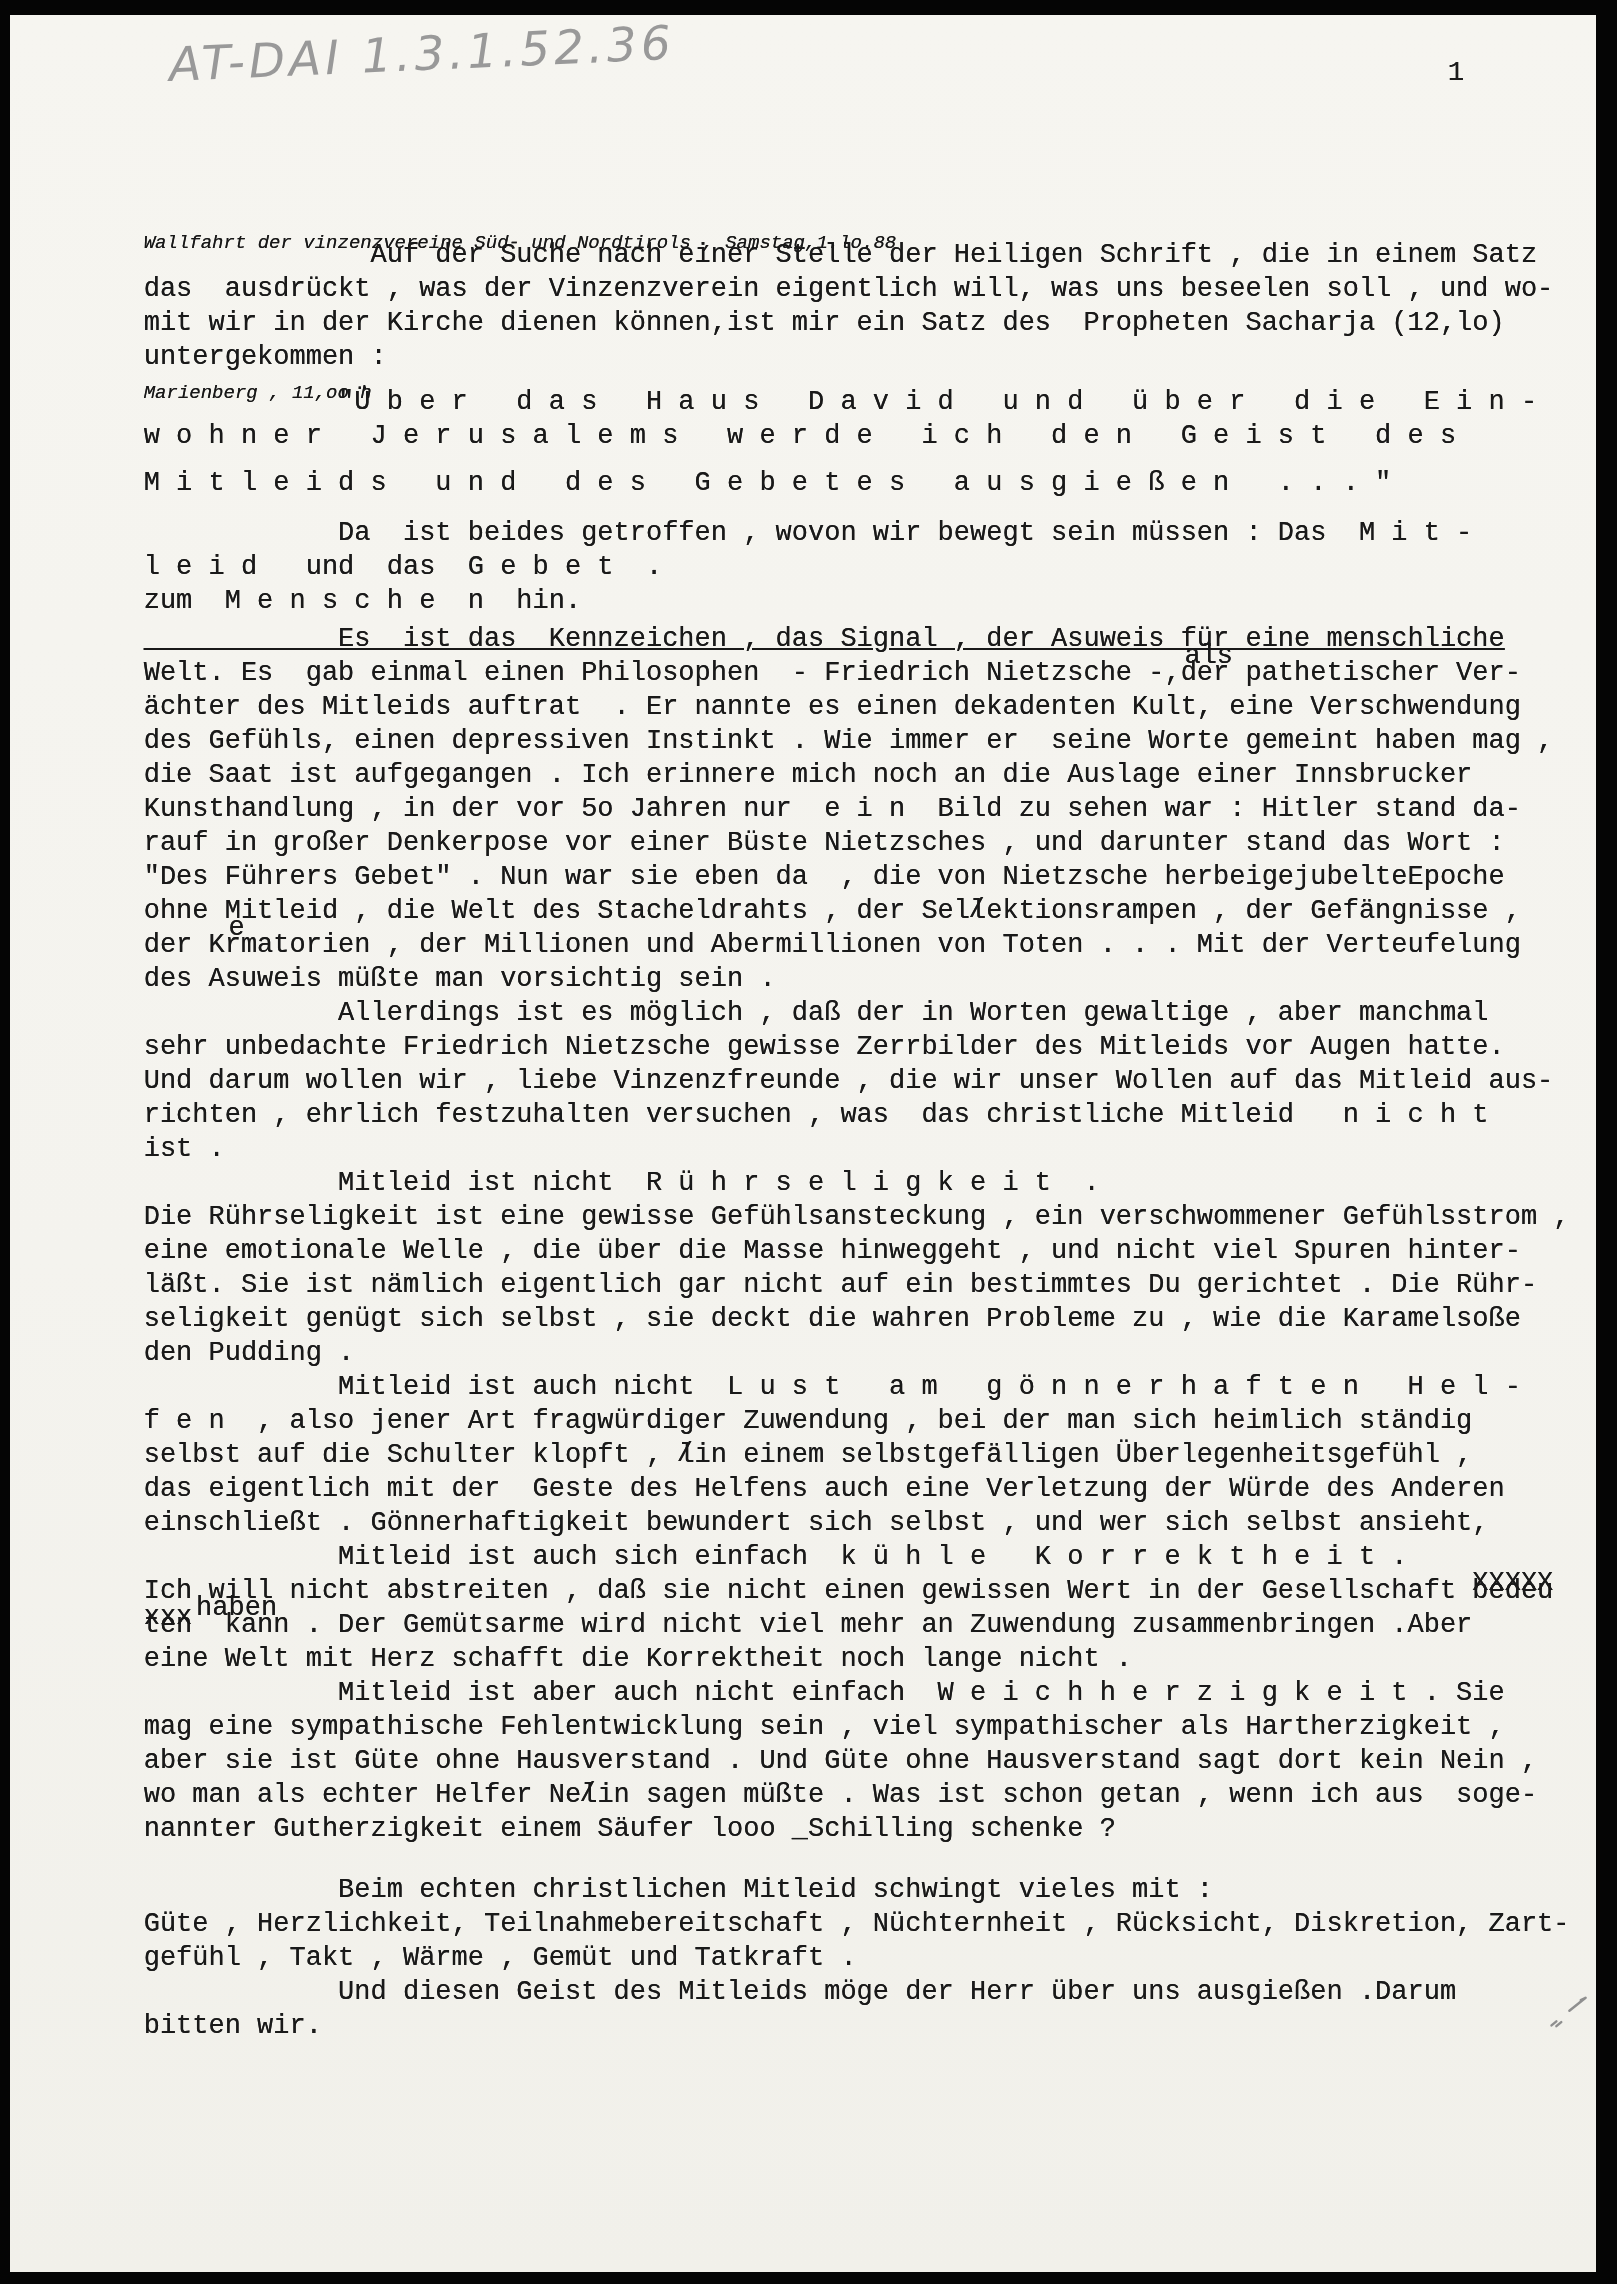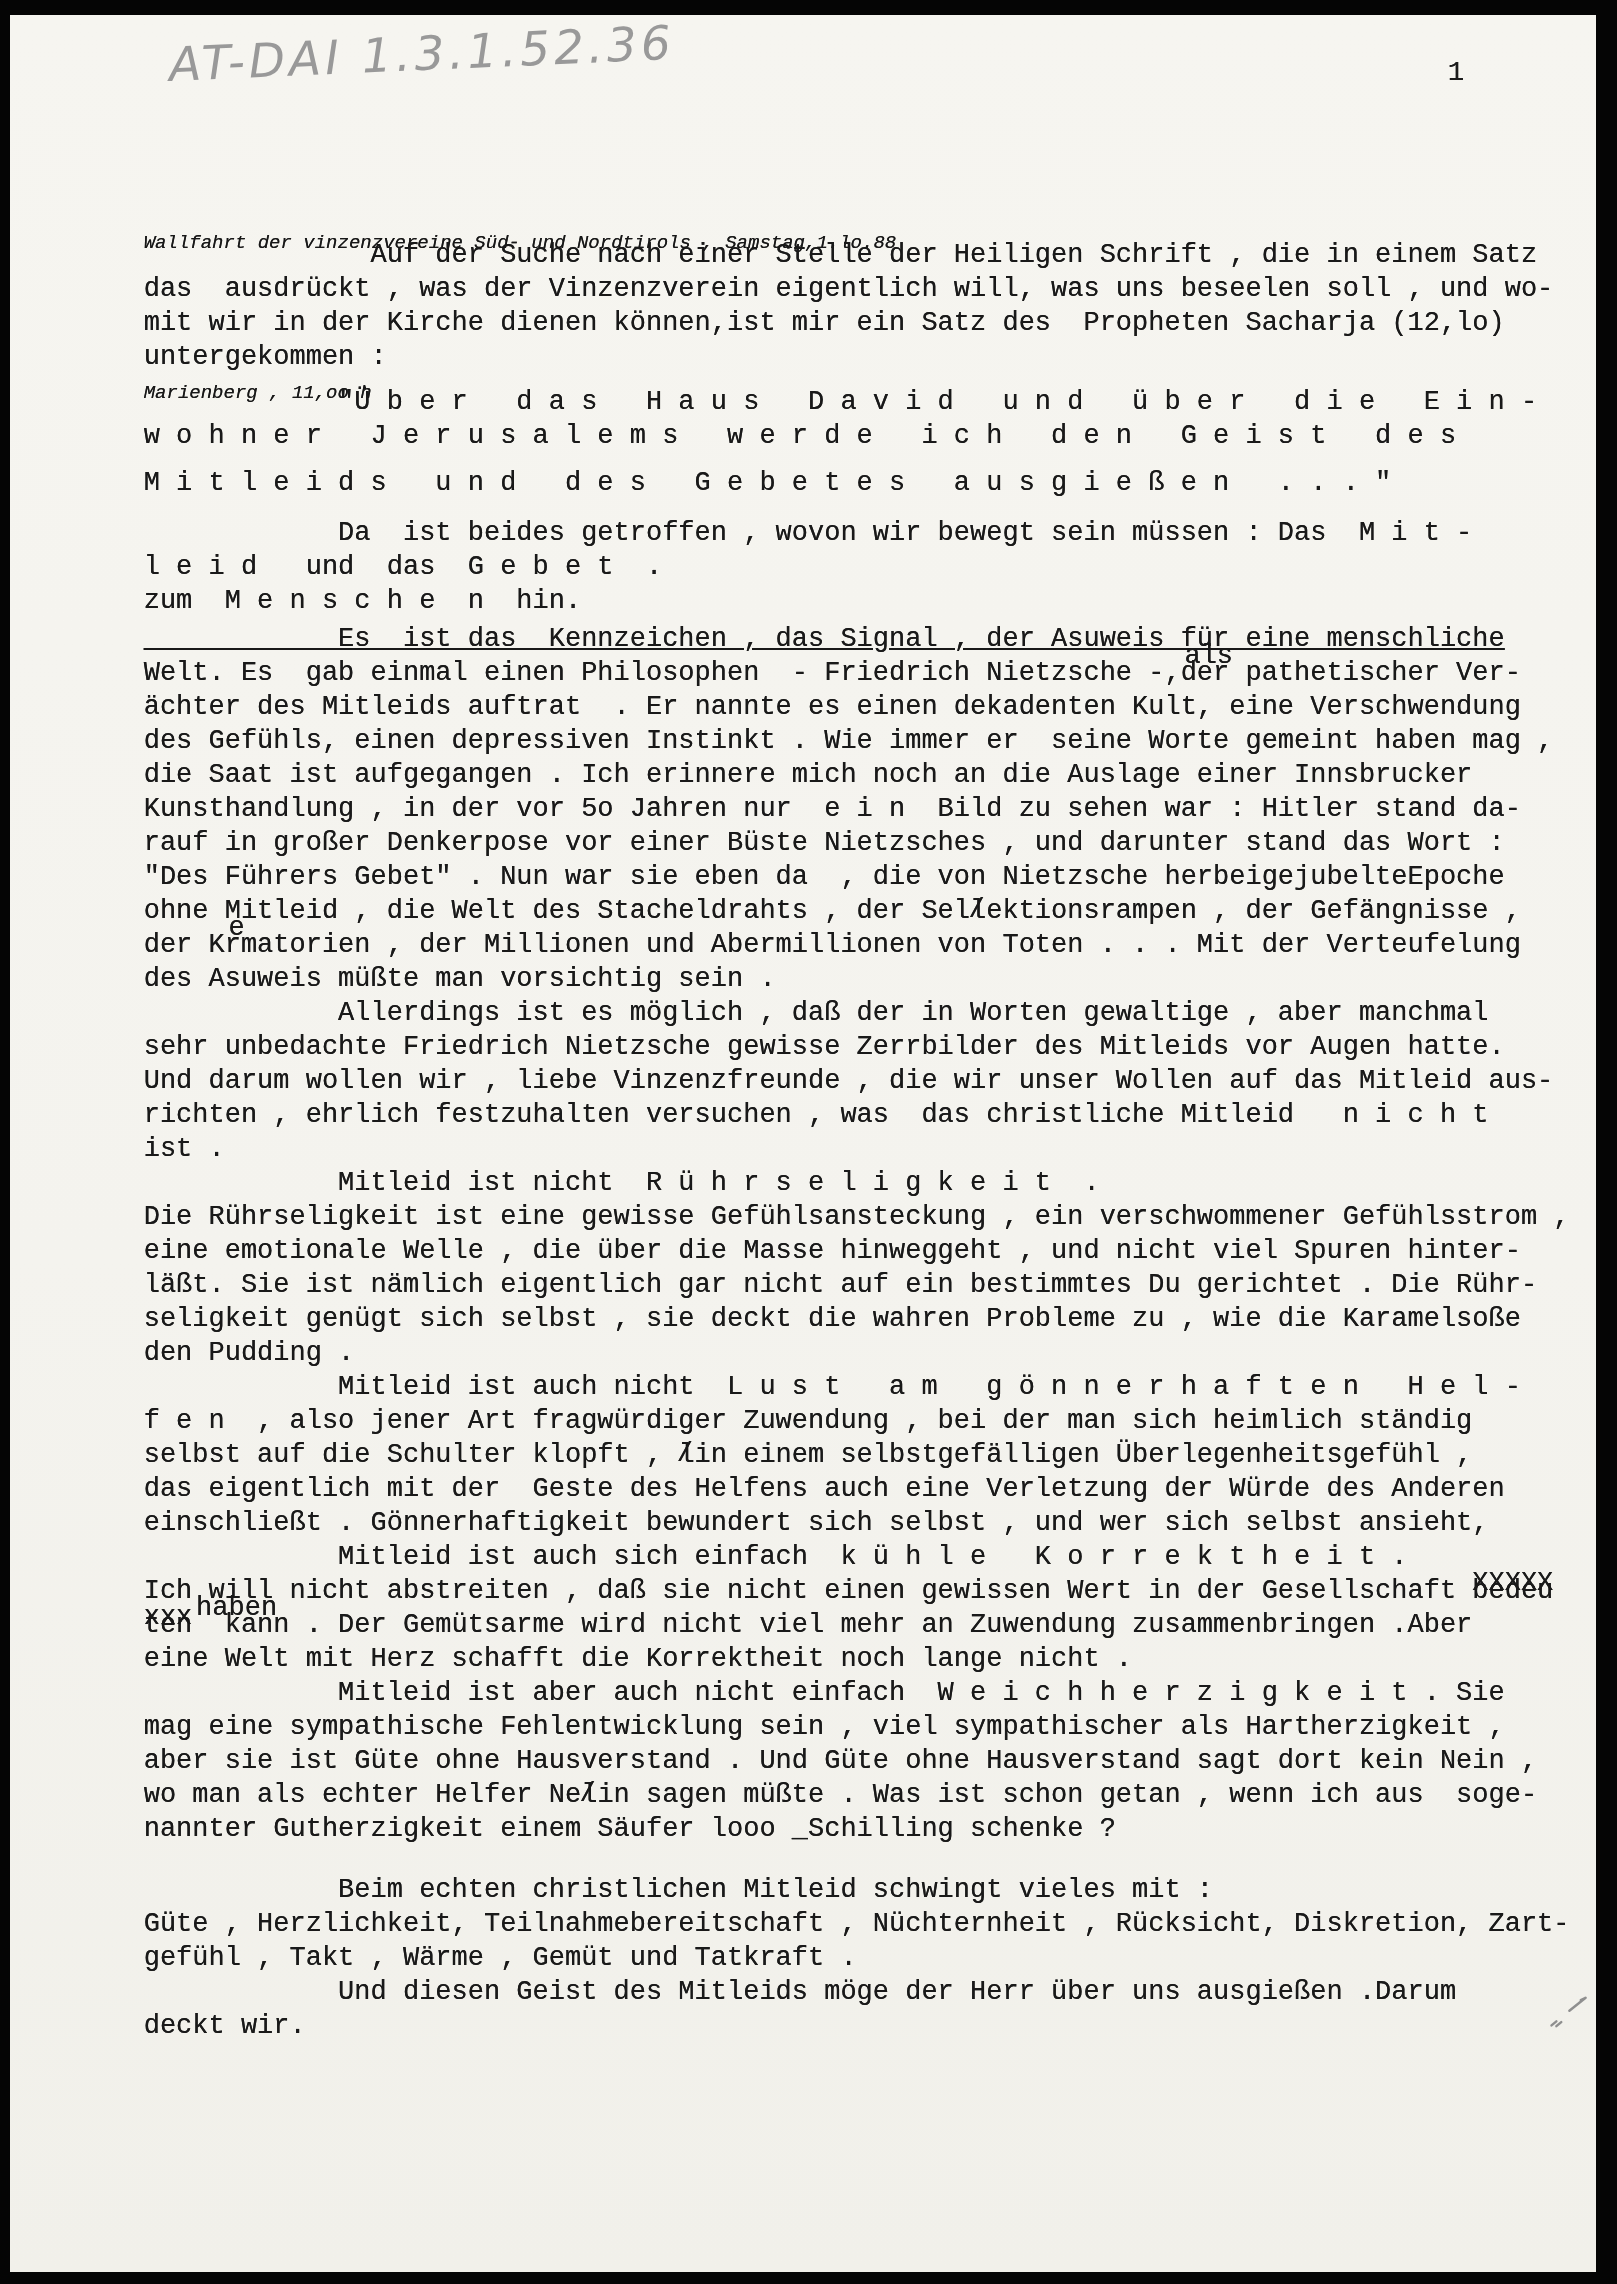--- a/index.html
+++ b/index.html
@@ -84,21 +84,21 @@
         <div class="tline">eine Welt mit Herz schafft die Korrektheit noch lange nicht .</div>
         <div class="tline">            Mitleid ist aber auch nicht einfach  W e i c h h e r z i g k e i t . Sie</div>
         <div class="tline">mag eine sympathische Fehlentwicklung sein , viel sympathischer als Hartherzigkeit ,</div>
         <div class="tline">aber sie ist Güte ohne Hausverstand . Und Güte ohne Hausverstand sagt dort kein Nein ,</div>
         <div class="tline">wo man als echter Helfer Ne<span class="stack slash"><span class="base">l</span><span class="over">/</span></span>in sagen müßte . Was ist schon getan , wenn ich aus  soge-</div>
         <div class="tline">nannter Gutherzigkeit einem Säufer looo _Schilling schenke ?</div>
         <div class="tline" style="margin-top: 27.5px;">            Beim echten christlichen Mitleid schwingt vieles mit :</div>
         <div class="tline">Güte , Herzlichkeit, Teilnahmebereitschaft , Nüchternheit , Rücksicht, Diskretion, Zart-</div>
         <div class="tline">gefühl , Takt , Wärme , Gemüt und Tatkraft .</div>
         <div class="tline">            Und diesen Geist des Mitleids möge der Herr über uns ausgießen .Darum</div>
-        <div class="tline">deckt wir.</div>
+        <div class="tline">bitten wir.</div>
       </div>
 
     <span class="pencil-mark">
       <svg width="52" height="52" viewBox="0 0 64 64" fill="none" xmlns="http://www.w3.org/2000/svg">
         <path d="M8 46 L14 41 M14 47 L20 42" stroke="#8f8f8f" stroke-width="3" stroke-linecap="round"></path>
         <path d="M30 28 L50 12 L44 15" stroke="#8f8f8f" stroke-width="3" stroke-linecap="round" stroke-linejoin="round"></path>
       </svg>
     </span>
 
   </div>

